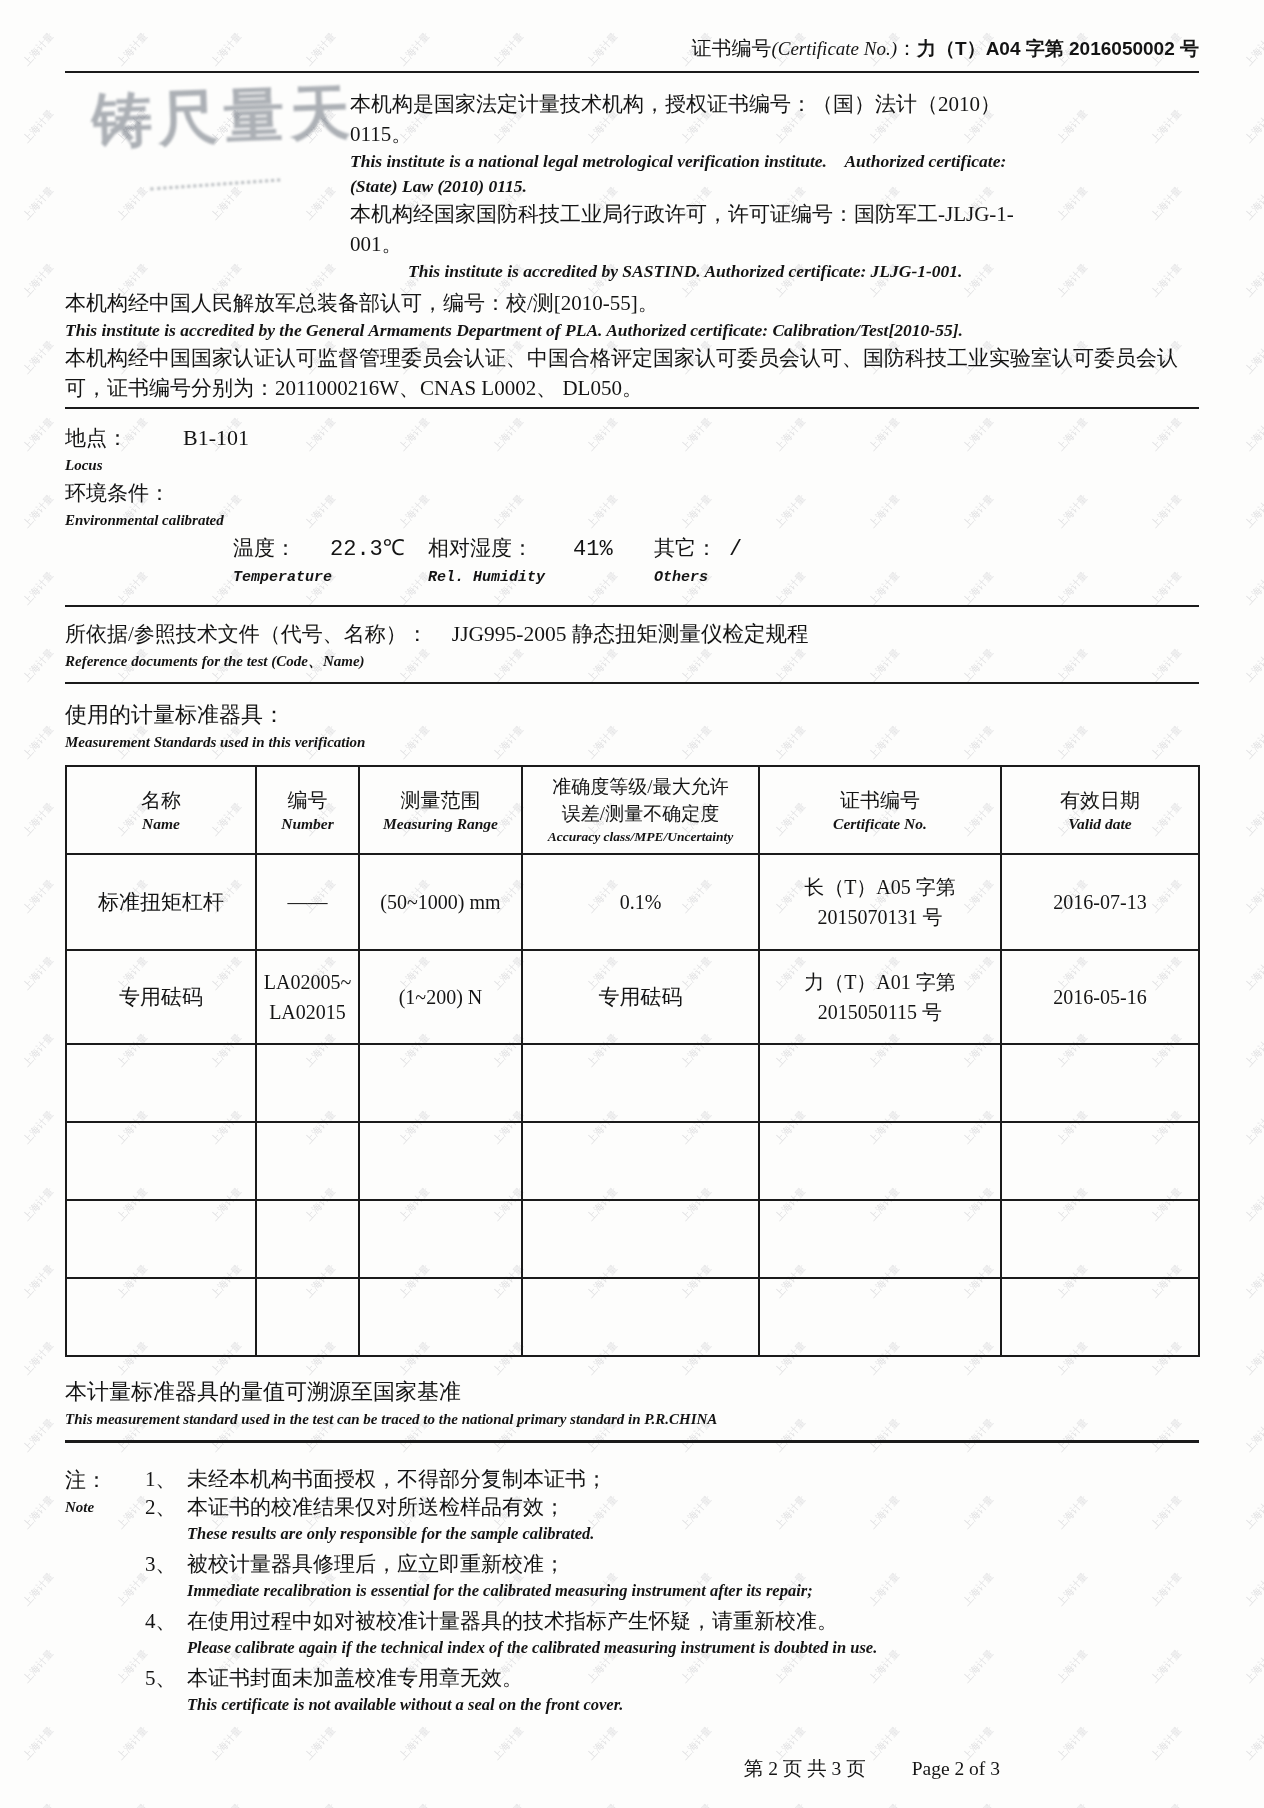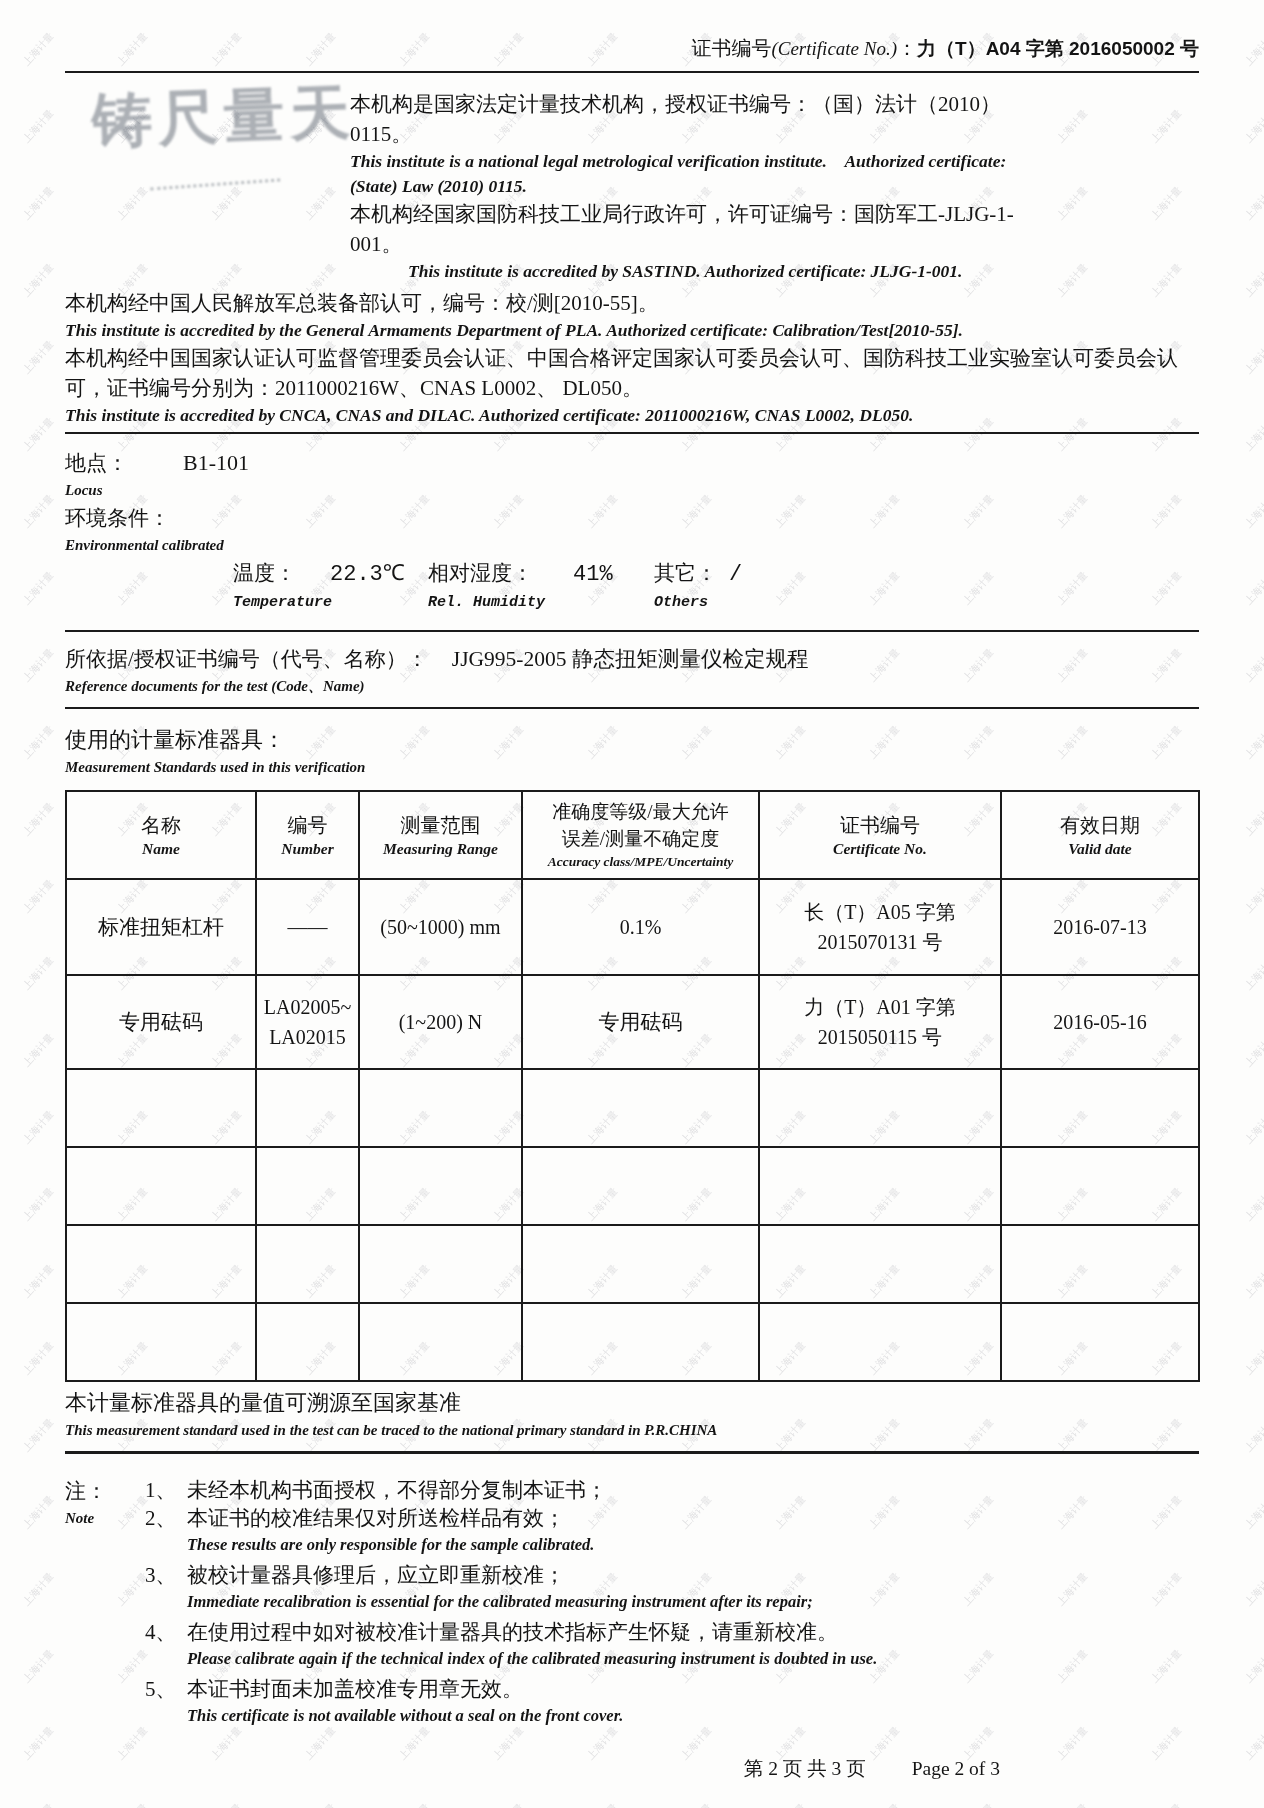--- a/index.html
+++ b/index.html
@@ -77,21 +77,21 @@
   tr.h-empty { height:78px; }
   .h-zh { font-size:20px; line-height:28px; white-space:pre-line; font-weight:normal; }
   .h-zh.small { font-size:19px; line-height:27px; }
   .h-en { font-style:italic; font-weight:bold; font-size:15.5px; line-height:20px; }
   .h-en.small { font-size:13.5px; }
   td.c-zh  { font-size:21px; }
   td.c-lat { font-size:20px; }
   td.c-pre { font-size:20px; line-height:30px; white-space:pre-line; }
 
   
-  .trace-sec { margin-top:6px; }
+  .trace-sec { margin-top:20px; }
   .trace-zh { font-size:22px; line-height:30px; }
   .notes { display:flex; margin-top:22px; }
   .notes-label { width:80px; flex:none; }
   .note-item { display:flex; }
   .note-num { width:42px; flex:none; font-size:21px; line-height:28px; }
   .note-zh { font-size:21px; line-height:28px; }
   .note-en { font-style:italic; font-weight:bold; font-size:16.5px; line-height:25px; margin-bottom:4px; }
 
   
   .footer {
@@ -127,21 +127,20 @@
       <div class="zh">本机构是国家法定计量技术机构，授权证书编号：（国）法计（2010）0115。</div>
       <div class="en-lg">This institute is a national legal metrological verification institute.　Authorized certificate: (State) Law (2010) 0115.</div>
       <div class="zh">本机构经国家国防科技工业局行政许可，许可证编号：国防军工-JLJG-1-001。</div>
       <div class="en-lg en-indent">This institute is accredited by SASTIND. Authorized certificate: JLJG-1-001.</div>
     </div>
 
     <div class="wide-block">
       <div class="zh">本机构经中国人民解放军总装备部认可，编号：校/测[2010-55]。</div>
       <div class="en-lg">This institute is accredited by the General Armaments Department of PLA. Authorized certificate: Calibration/Test[2010-55].</div>
       <div class="zh">本机构经中国国家认证认可监督管理委员会认证、中国合格评定国家认可委员会认可、国防科技工业实验室认可委员会认可，证书编号分别为：2011000216W、CNAS L0002、 DL050。</div>
-      <div class="en-lg">This institute is accredited by CNCA, CNAS and DILAC. Authorized certificate: 2011000216W, CNAS L0002, DL050.</div>
     </div>
 
     <div class="rule mid"></div>
 
     <div class="locus-sec">
       <div class="zh kv">
         <span>地点：</span><span class="v">B1-101</span>
       </div>
       <div class="en">Locus</div>
       <div class="zh">环境条件：</div>
@@ -166,21 +165,21 @@
           </div>
           <div class="en">Others</div>
         </div>
       </div>
     </div>
 
     <div class="rule"></div>
 
     <div class="ref-sec">
       <div class="zh ref-line">
-        <span>所依据/授权证书编号（代号、名称）：</span><span class="v">JJG995-2005 静态扭矩测量仪检定规程</span>
+        <span>所依据/参照技术文件（代号、名称）：</span><span class="v">JJG995-2005 静态扭矩测量仪检定规程</span>
       </div>
       <div class="en">Reference documents for the test (Code、Name)</div>
     </div>
 
     <div class="rule"></div>
 
     <div class="std-sec">
       <div class="std-title-zh">使用的计量标准器具：</div>
       <div class="en">Measurement Standards used in this verification</div>
 

